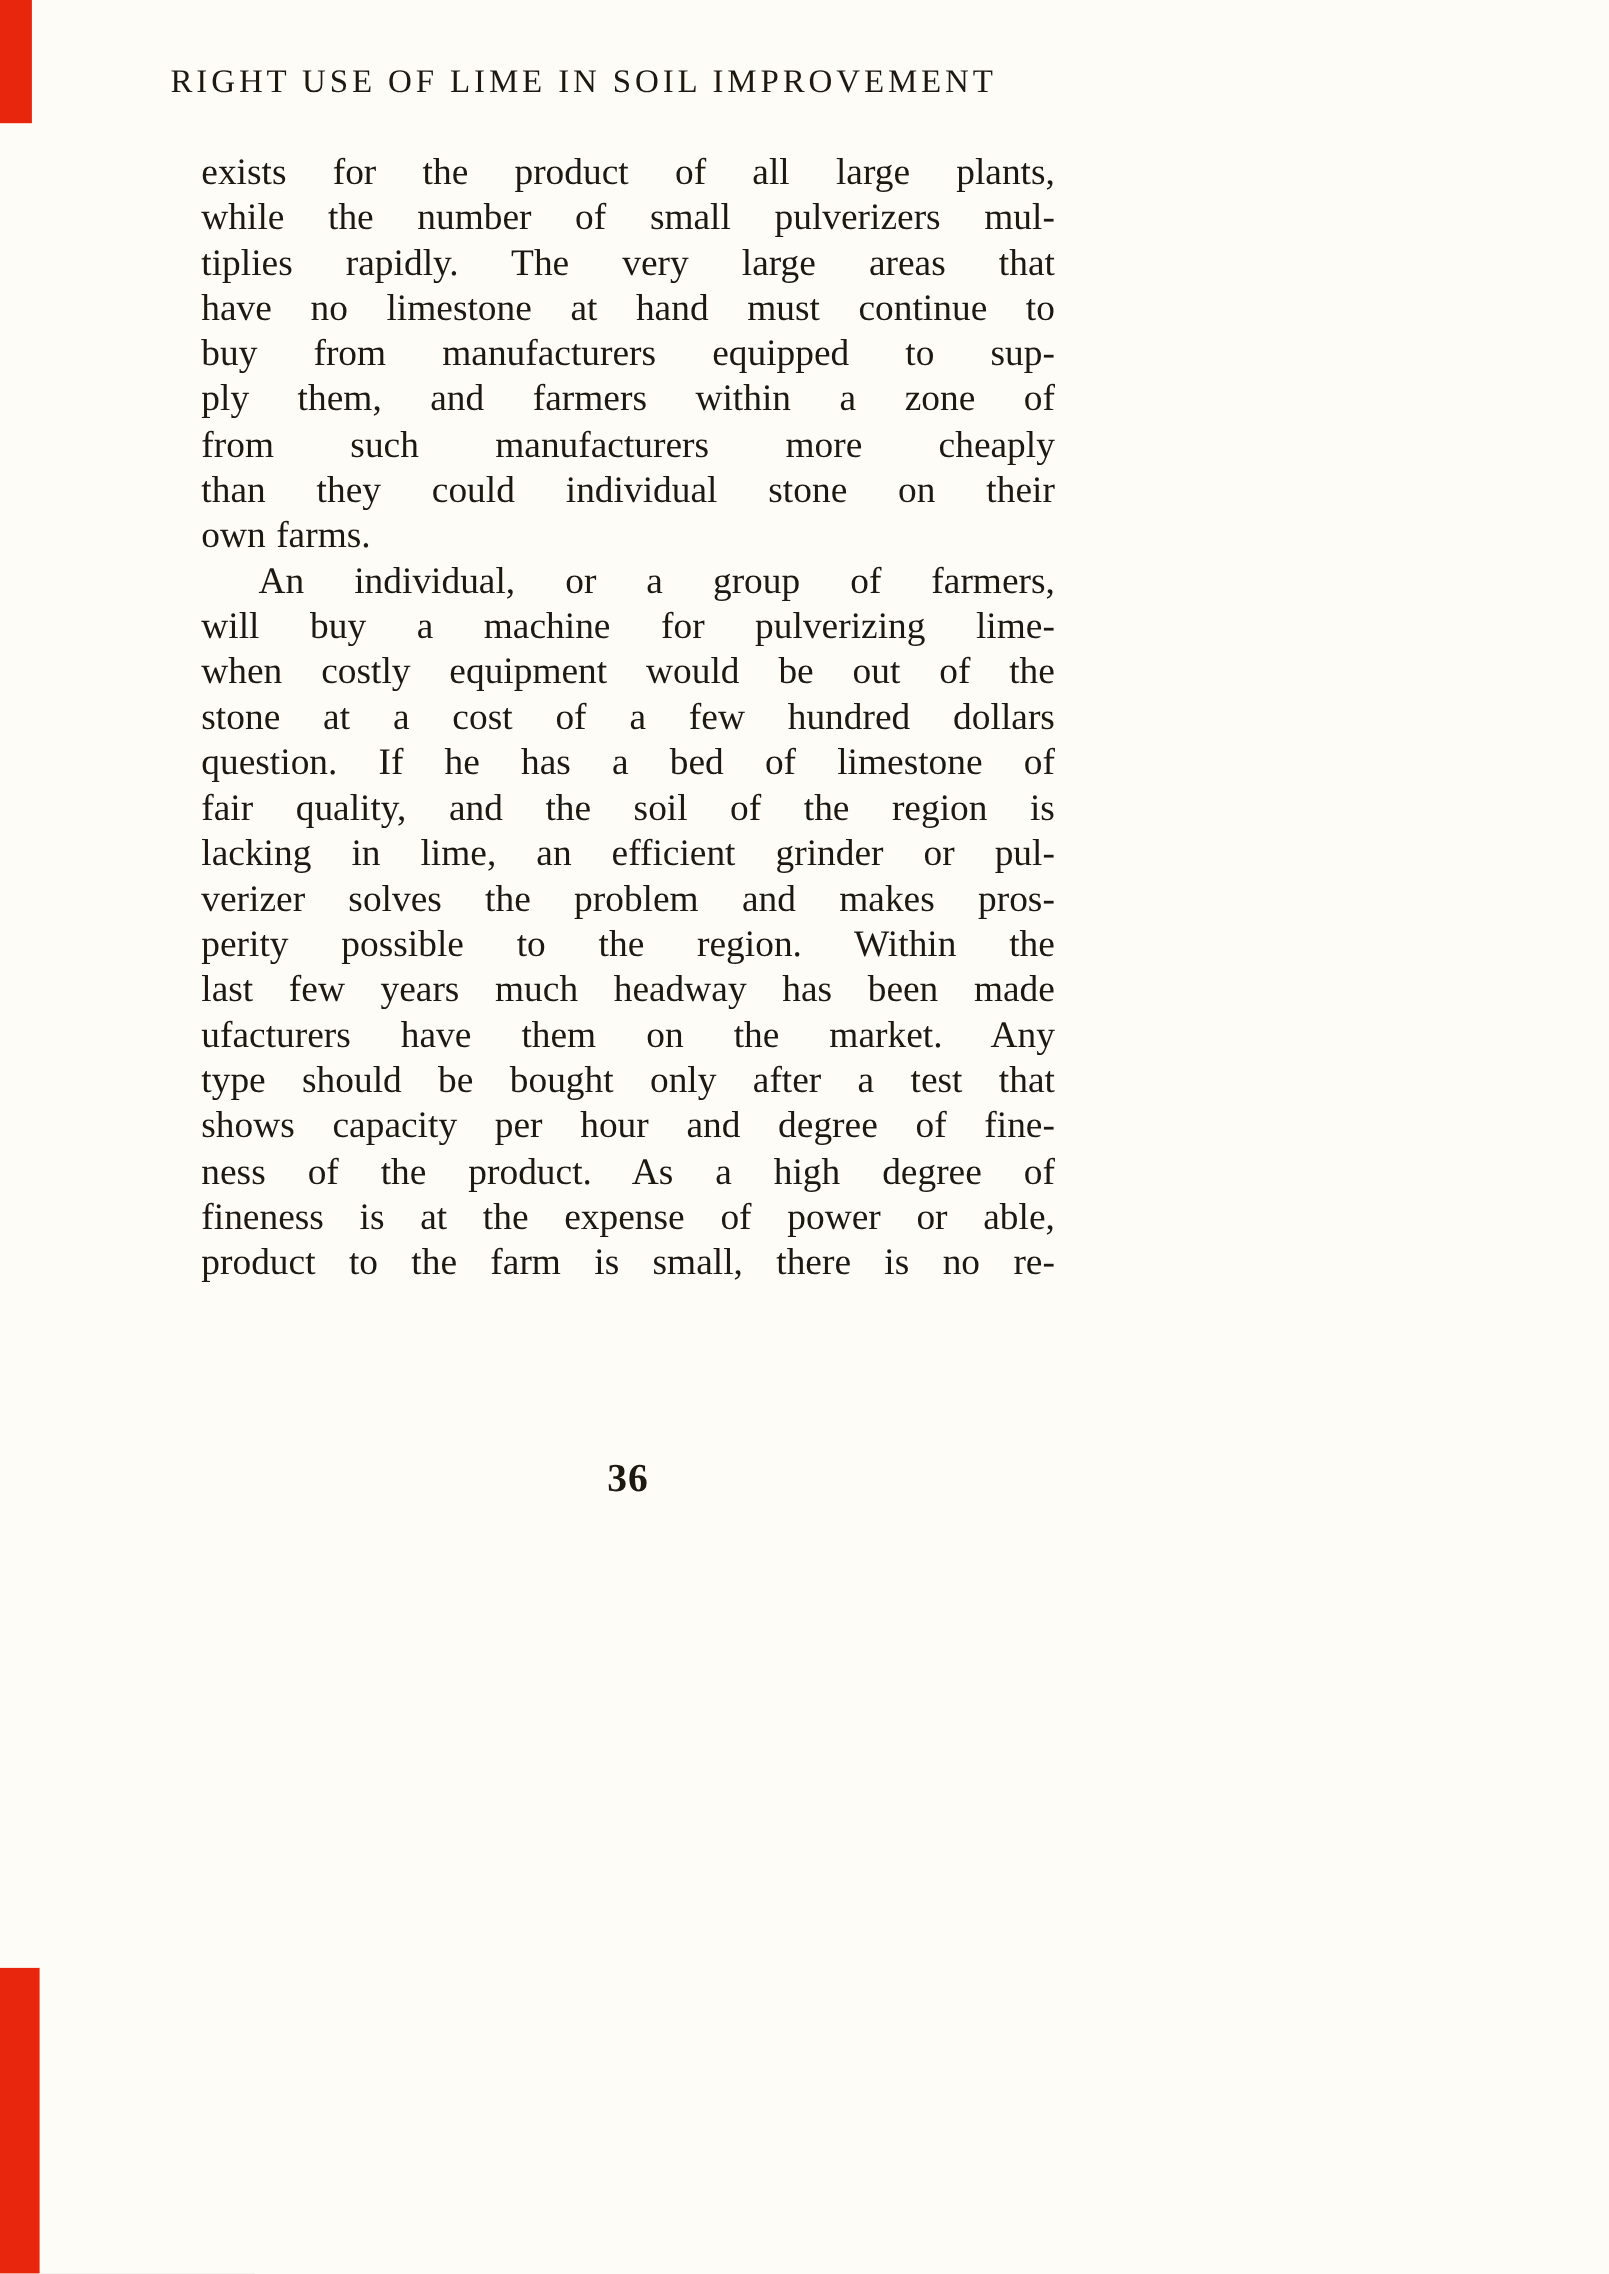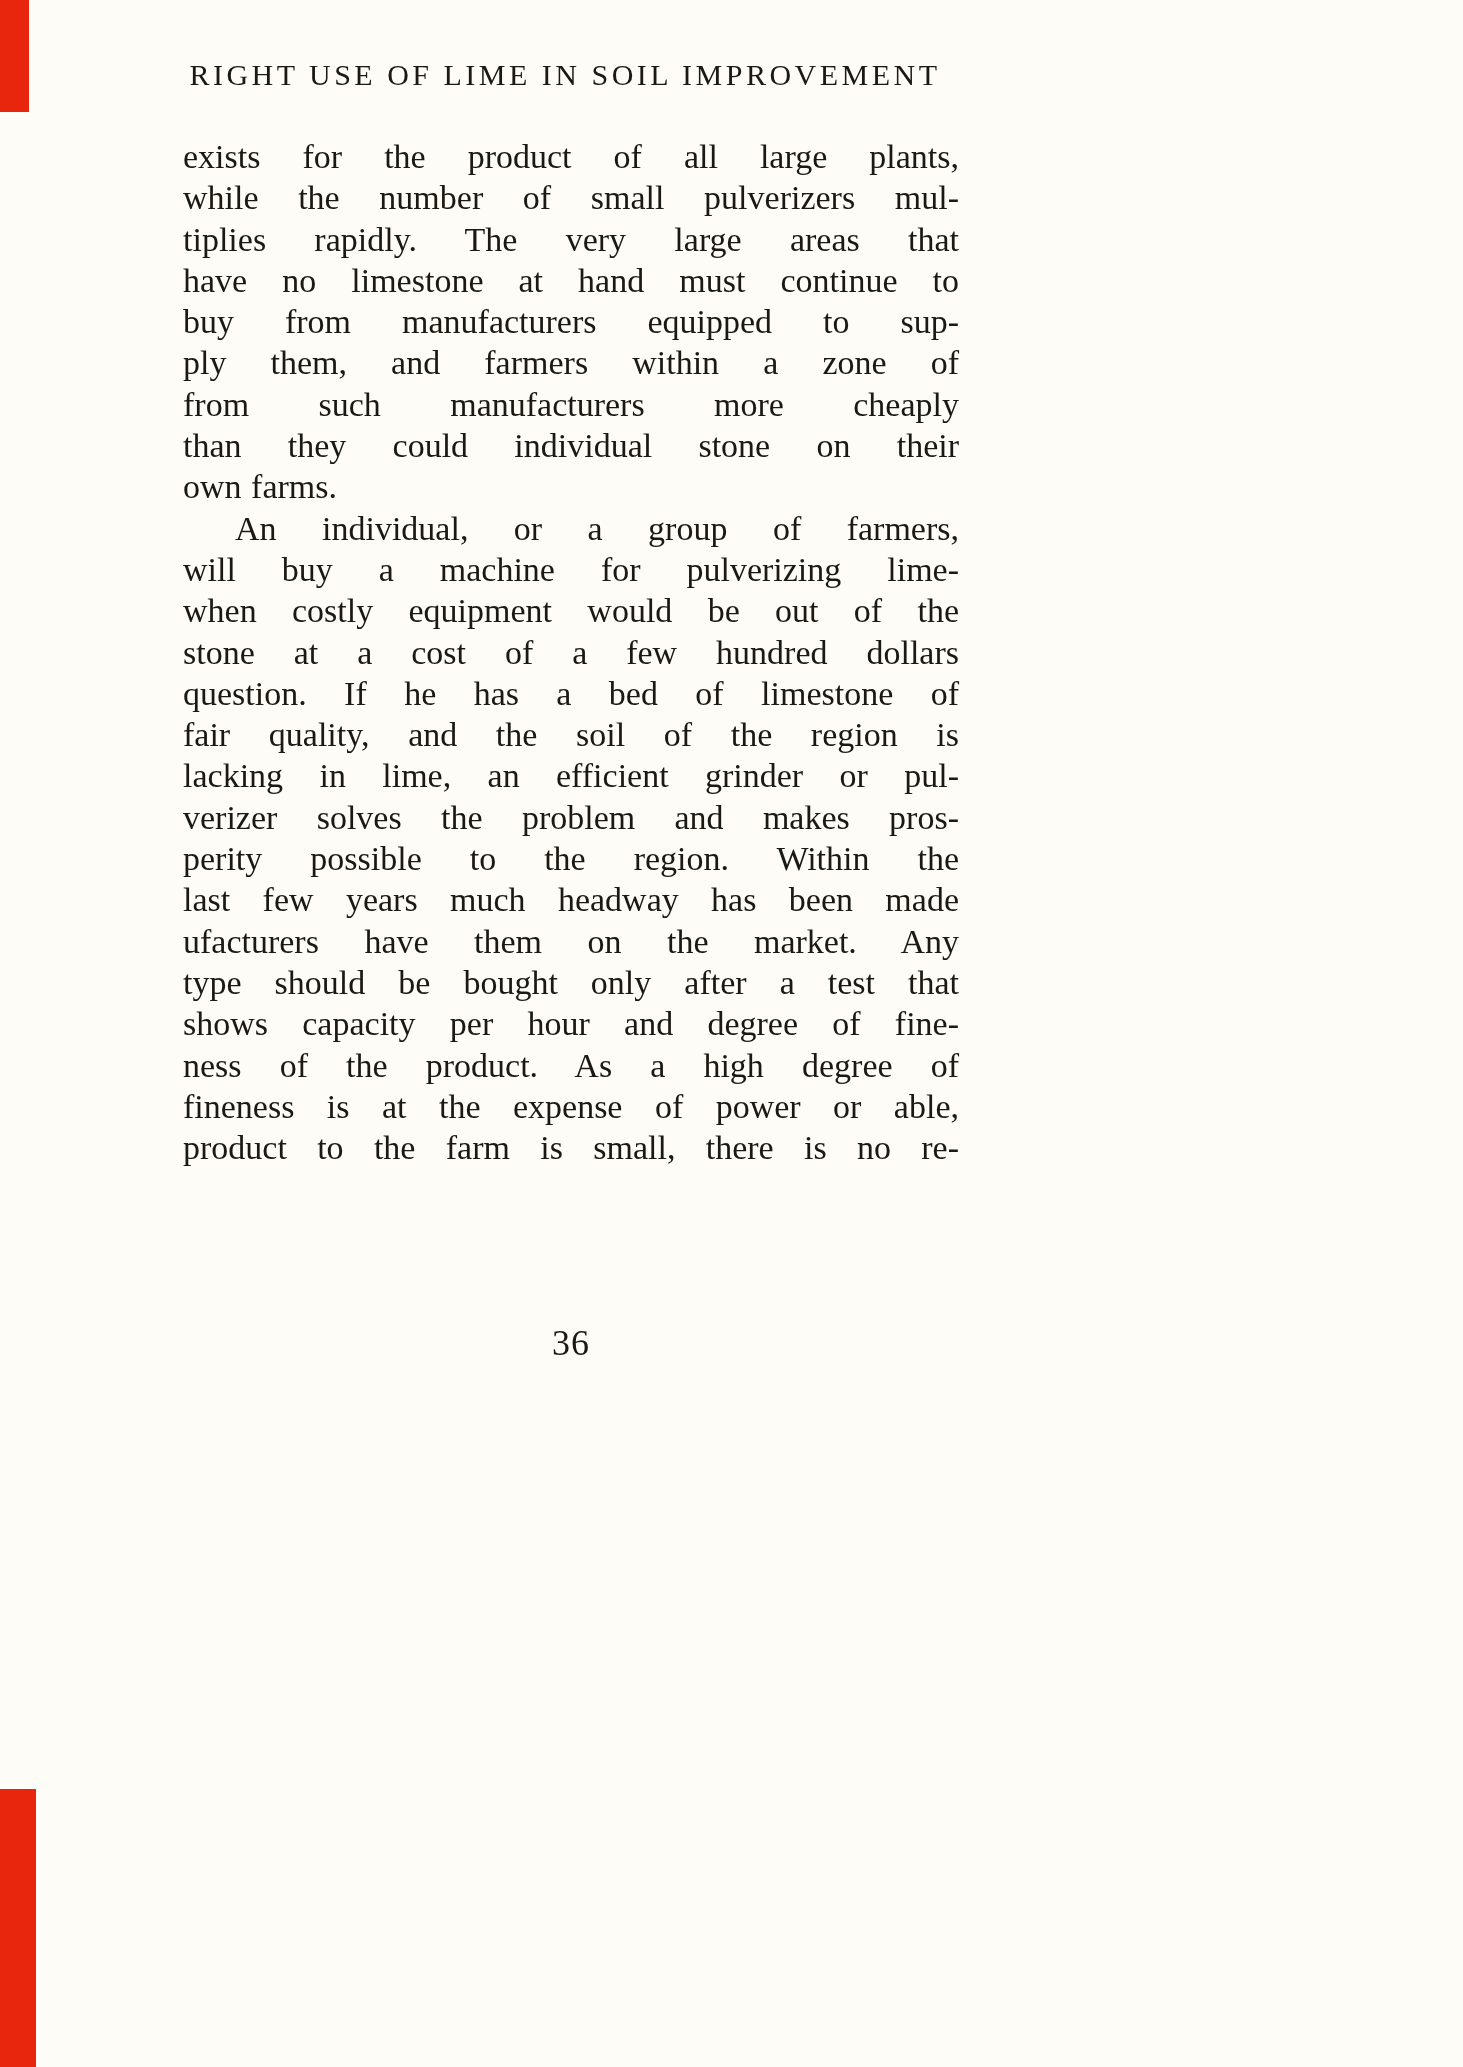--- a/index.html
+++ b/index.html
@@ -29,21 +29,21 @@
   .spine-bar.bottom {
     bottom: 0;
     width: 36px;
     height: 278px;
   }
   .running-header {
     position: absolute;
     top: 58px;
     left: 155px;
     width: 820px;
-    text-align: center;
+    text-align: left;
     font-size: 30px;
     letter-spacing: 3.5px;
     white-space: nowrap;
   }
   .body-text {
     position: absolute;
     top: 136px;
     left: 183px;
     width: 776px;
     font-size: 34px;
@@ -62,20 +62,21 @@
     text-indent: 52px;
   }
   .page-number {
     position: absolute;
     top: 1322px;
     left: 183px;
     width: 776px;
     text-align: center;
     font-size: 36px;
     letter-spacing: 1px;
+    font-weight: bold;
   }
 </style>
 </head>
 <body>
 
 <div class="scan">
   <div class="spine-bar top"></div>
   <div class="spine-bar bottom"></div>
 
   <div class="running-header">RIGHT USE OF LIME IN SOIL IMPROVEMENT</div>

